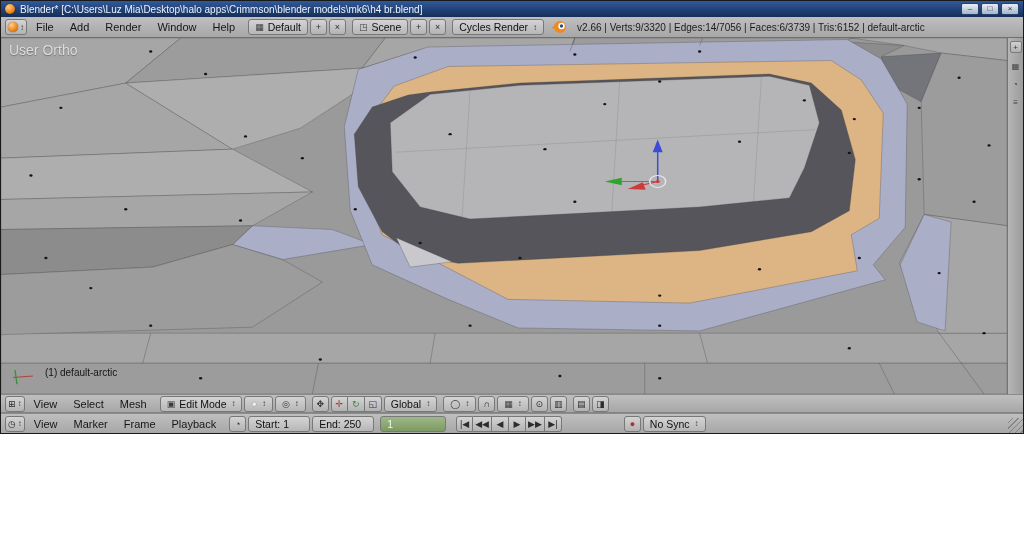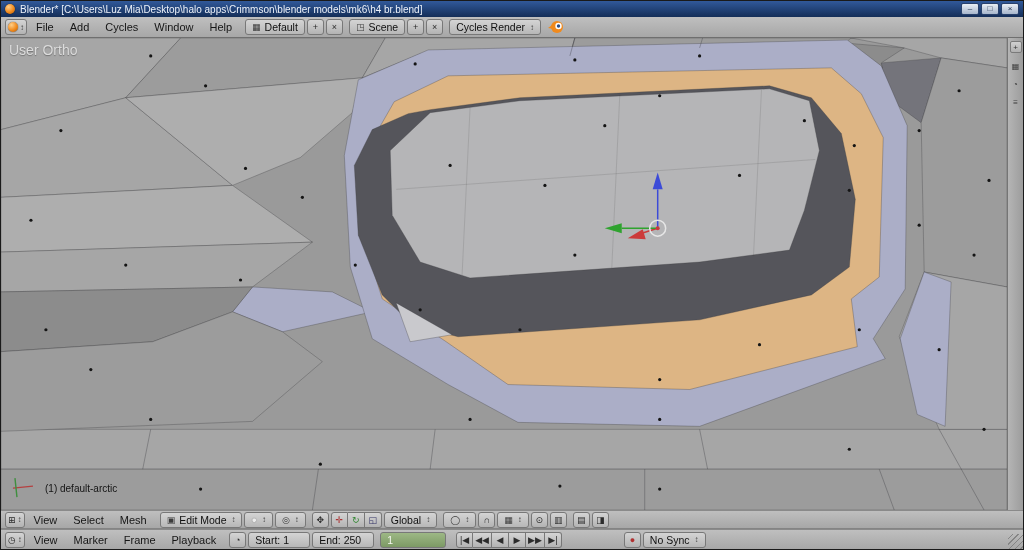--- a/index.html
+++ b/index.html
@@ -1,18 +1,18 @@
 <!DOCTYPE html>
 <html style="--bg: #9a9a9a; --selected: #ddb584; --lavender: #abaec7; --dark-channel: #55555b; --island: #b5b5b7; --wire: #3a3a3e; --dot: #141414; --gizmo-green: #2fa32f; --gizmo-blue: #3c4bd8; --gizmo-red: #cc3a3a;"><head>
 <meta charset="utf-8">
 <style>
   html,body{margin:0;padding:0;width:1024px;height:550px;overflow:hidden;
     font-family:"Liberation Sans","DejaVu Sans",sans-serif;font-size:11px;color:#111;}
   *{box-sizing:border-box;-webkit-user-select:none;user-select:none;}
-  .app{width:1024px;height:550px;display:flex;flex-direction:column;background:#9a9a9a;border:1px solid #1a1a1a;}
+  .app{width:1024px;height:434px;display:flex;flex-direction:column;background:#9a9a9a;border:1px solid #1a1a1a;}
 
   
   .titlebar{height:16px;flex:0 0 16px;display:flex;align-items:center;gap:5px;padding:0 4px;
     background:linear-gradient(#31599a,#142e58);color:#edf2fa;font-size:10px;white-space:nowrap;}
   .blogo-sm{width:10px;height:10px;border-radius:50%;
     background:radial-gradient(circle at 35% 30%,#ffcf8a,#f08a1d 55%,#b35a07);box-shadow:0 0 1px #000;}
   .title-text{overflow:hidden;text-overflow:ellipsis;}
   .win-btns{margin-left:auto;display:flex;gap:2px;}
   .win-btn{width:18px;height:12px;border:1px solid #28406b;border-radius:2px;
     background:linear-gradient(#e9eef5,#a7b6cc);color:#1d2d47;font-size:8px;line-height:10px;text-align:center;}
@@ -91,21 +91,21 @@
     </span>
   </div>
 
   <div class="bar infobar">
     <span class="icbtn">
       <span class="blogo-sm"></span>
       <span class="arr">↕</span>
     </span>
     <span class="menu">File</span>
     <span class="menu">Add</span>
-    <span class="menu">Cycles</span>
+    <span class="menu">Render</span>
     <span class="menu">Window</span>
     <span class="menu">Help</span>
 
     <span class="field gap4">
       <span class="fic">▦</span>
       <span>Default</span>
     </span>
     <span class="sqbtn">+</span>
     <span class="sqbtn">×</span>
 
@@ -120,20 +120,21 @@
       <span>Cycles Render</span>
       <span class="arr">↕</span>
     </span>
 
     <svg class="blender-logo" viewBox="0 0 17 14">
       <circle cx="10" cy="7" r="6" fill="#f08a1d"></circle>
       <circle cx="11.5" cy="6" r="3.2" fill="#ffffff"></circle>
       <circle cx="11.5" cy="6" r="1.7" fill="#2b4f87"></circle>
       <path d="M1,8 L8,3 L7,9 Z" fill="#f08a1d"></path>
     </svg>
+    <span class="stats">v2.66 | Verts:9/3320 | Edges:14/7056 | Faces:6/3739 | Tris:6152 | default-arctic</span>
   </div>
 
   <div class="main">
     <div class="viewport">
       <svg viewBox="0 0 1008 474" preserveAspectRatio="none">
         <g class="p">
           <rect class="fbg" x="0" y="0" width="1008" height="474"></rect>
           <polygon class="fa" points="0,393 1008,393 1008,433 0,433"></polygon>
           <polygon class="fb" points="0,433 1008,433 1008,474 0,474"></polygon>
           <polygon class="fa" points="0,0 180,0 125,60 0,92"></polygon>

